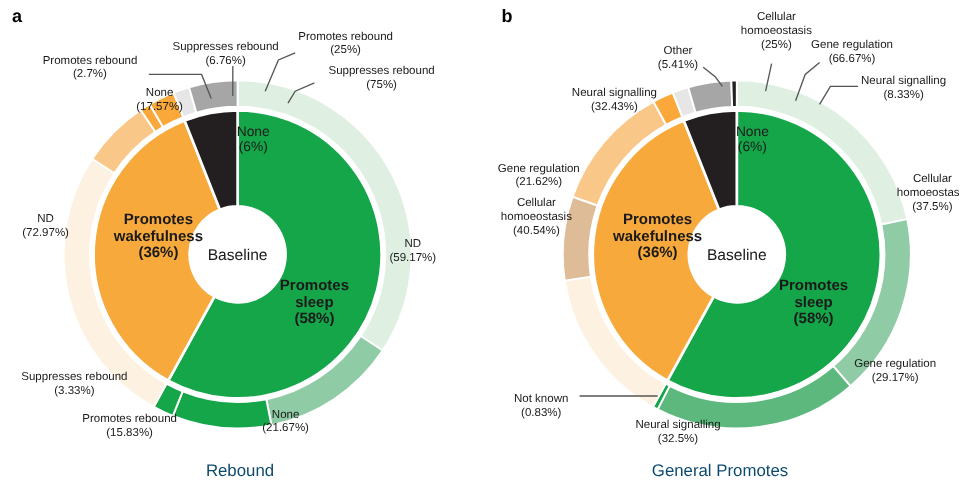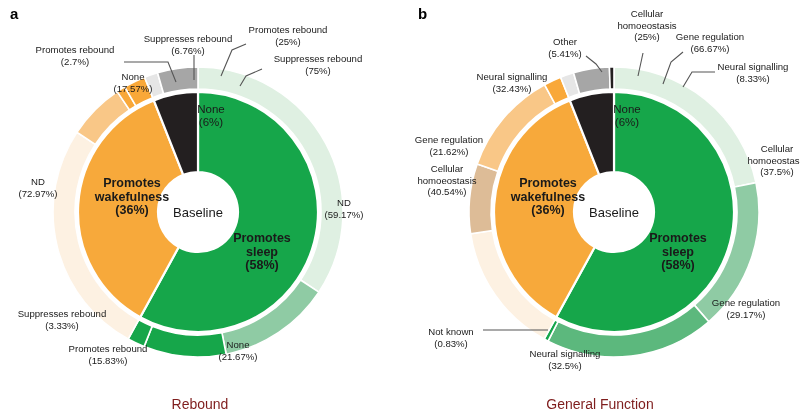--- a/index.html
+++ b/index.html
@@ -6,22 +6,22 @@
   body{width:800px;height:418px;overflow:hidden;
        font-family:"Liberation Sans","DejaVu Sans",sans-serif;color:#1a1a1a;}
   .figure{position:relative;width:800px;height:418px;}
   .panel{position:absolute;top:0;height:418px;width:400px;}
   .panel-a{left:0;}
   .panel-b{left:400px;}
   .panel-letter{position:absolute;font-size:15px;font-weight:700;color:#000;
                 line-height:1;letter-spacing:0;}
   .panel-a .panel-letter{left:10px;top:6px;}
   .panel-b .panel-letter{left:18px;top:6px;}
-  .panel-caption{position:absolute;bottom:6px;width:100%;text-align:center;
-                 font-size:14px;color:#7f1d1d;}
+  .panel-caption{position:absolute;bottom:18px;width:100%;text-align:center;
+                 font-size:14px;color:#0c4a6e;}
   svg{position:absolute;left:0;top:0;overflow:visible;}
   text{font-family:"Liberation Sans","DejaVu Sans",sans-serif;fill:#1a1a1a;}
   .lbl{font-size:9.6px;}
   .lbl-big{font-size:12.5px;font-weight:700;}
   .lbl-mid{font-size:11.5px;}
   .baseline-txt{font-size:13px;}
   .leader{fill:none;stroke-width:1.1px;}
 </style>
 </head>
 <body>
@@ -103,16 +103,16 @@
         <text x="112" y="80" text-anchor="middle" class="lbl"><tspan x="112" dy="0">Neural signalling</tspan><tspan x="112" dy="11.5">(32.43%)</tspan></text>
         <path d="M186,56 L196,64 L202,72" class="leader" stroke="#555"></path>
         <text x="165" y="45" text-anchor="middle" class="lbl"><tspan x="165" dy="0">Other</tspan><tspan x="165" dy="11.5">(5.41%)</tspan></text>
         <path d="M243,53 L238,76" class="leader" stroke="#555"></path>
         <text x="247" y="17" text-anchor="middle" class="lbl"><tspan x="247" dy="0">Cellular</tspan><tspan x="247" dy="11.5">homoeostasis</tspan><tspan x="247" dy="11.5">(25%)</tspan></text>
         <path d="M283,52 L271,62 L263,84" class="leader" stroke="#555"></path>
         <text x="310" y="40" text-anchor="middle" class="lbl"><tspan x="310" dy="0">Gene regulation</tspan><tspan x="310" dy="11.5">(66.67%)</tspan></text>
         <path d="M315,72 L292,72 L283,87" class="leader" stroke="#555"></path>
         <text x="353" y="70" text-anchor="middle" class="lbl"><tspan x="353" dy="0">Neural signalling</tspan><tspan x="353" dy="11.5">(8.33%)</tspan></text>
       </svg>
-    <div class="panel-caption">General Function</div>
+    <div class="panel-caption">General Promotes</div>
   </div>
 
 </div>
 
 </body></html>

